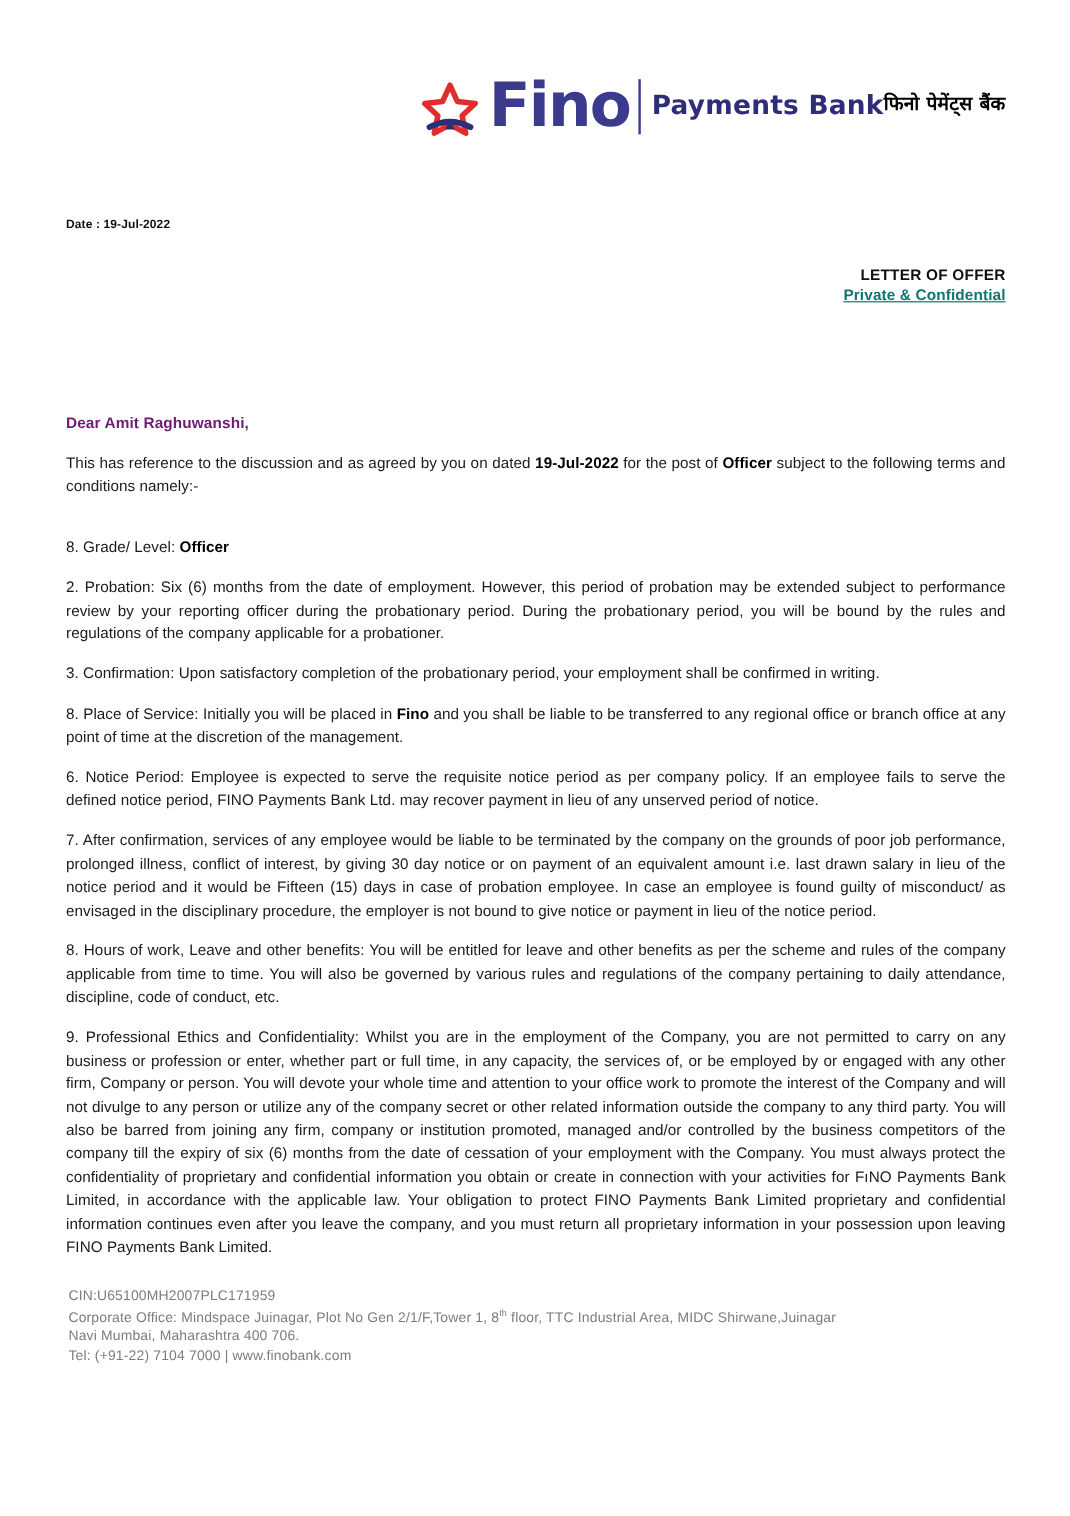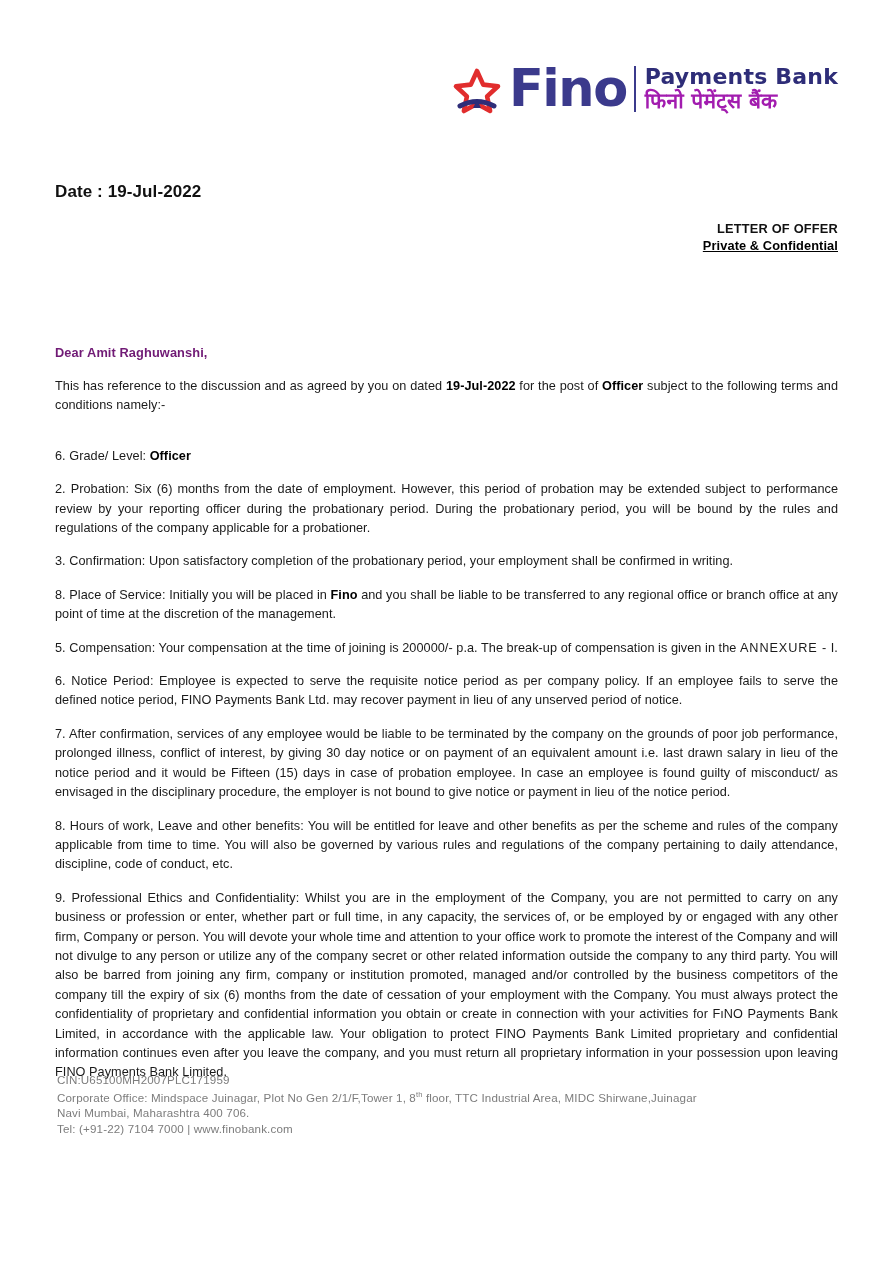--- a/index.html
+++ b/index.html
@@ -52,55 +52,55 @@
     margin-right: 7px;
   }
   .logo-divider {
     width: 2px;
     height: 46px;
     background: #3b3a8c;
     margin-right: 9px;
   }
   .logo-right {
     display: flex;
-    flex-direction: column;
+    flex-direction: row;
     justify-content: center;
     line-height: 1.08;
   }
   .logo-en {
     font-family: "DejaVu Sans", sans-serif;
     font-size: 22px;
     font-weight: bold;
     color: #2e2d78;
     letter-spacing: 0.2px;
     white-space: nowrap;
   }
   .logo-hi {
     font-family: "DejaVu Sans", sans-serif;
-    font-size: 21px;
-    font-weight: bold;
-    color: #a21caf;
+    font-size: 16px;
+    font-weight: bold;
+    color: #000000;
     letter-spacing: 0.2px;
     white-space: nowrap;
     margin-top: 1px;
   }
 
   
   .content {
     position: absolute;
     left: 55px;
     top: 0;
     width: 783px;
   }
 
   .date-line {
     position: absolute;
     top: 182px;
     left: 0;
-    font-size: 17px;
+    font-size: 10px;
     font-weight: bold;
     color: #111;
     letter-spacing: 0.1px;
   }
 
   .title-block {
     position: absolute;
     top: 221px;
     left: 0;
     width: 783px;
@@ -109,21 +109,21 @@
   .title-main {
     font-size: 12.8px;
     font-weight: bold;
     color: #111;
     letter-spacing: 0.2px;
     line-height: 16px;
   }
   .title-sub {
     font-size: 12.8px;
     font-weight: bold;
-    color: #000000;
+    color: #0f766e;
     text-decoration: underline;
     letter-spacing: 0.1px;
     line-height: 16px;
     margin-top: 1px;
   }
 
   .salutation {
     position: absolute;
     top: 345px;
     left: 0;
@@ -202,29 +202,28 @@
       <div class="title-main">LETTER OF OFFER</div>
       <div class="title-sub">Private &amp; Confidential</div>
     </div>
 
     <div class="salutation">Dear Amit Raghuwanshi,</div>
 
     <div class="body-block">
 
       <p class="para intro"><span>This has reference to the discussion and as agreed by you on dated </span><b>19-Jul-2022</b><span> for the post of </span><b>Officer</b><span> subject to the following terms and conditions namely:-</span></p>
 
-      <p class="para"><span>6. Grade/ Level: </span><b>Officer</b></p>
+      <p class="para"><span>8. Grade/ Level: </span><b>Officer</b></p>
 
       <p class="para">2. Probation: Six (6) months from the date of employment. However, this period of probation may be extended subject to performance review by your reporting officer during the probationary period. During the probationary period, you will be bound by the rules and regulations of the company applicable for a probationer.</p>
 
       <p class="para">3. Confirmation: Upon satisfactory completion of the probationary period, your employment shall be confirmed in writing.</p>
 
       <p class="para"><span>8. Place of Service: Initially you will be placed in </span><b>Fino</b><span> and you shall be liable to be transferred to any regional office or branch office at any point of time at the discretion of the management.</span></p>
 
-      <p class="para"><span>5. Compensation: Your compensation at the time of joining is 200000/- p.a. The break-up of compensation is given in the </span><span class="spaced">ANNEXURE -</span><span> I.</span></p>
 
       <p class="para">6. Notice Period: Employee is expected to serve the requisite notice period as per company policy. If an employee fails to serve the defined notice period, FINO Payments Bank Ltd. may recover payment in lieu of any unserved period of notice.</p>
 
       <p class="para">7. After confirmation, services of any employee would be liable to be terminated by the company on the grounds of poor job performance, prolonged illness, conflict of interest, by giving 30 day notice or on payment of an equivalent amount i.e. last drawn salary in lieu of the notice period and it would be Fifteen (15) days in case of probation employee. In case an employee is found guilty of misconduct/ as envisaged in the disciplinary procedure, the employer is not bound to give notice or payment in lieu of the notice period.</p>
 
       <p class="para">8. Hours of work, Leave and other benefits: You will be entitled for leave and other benefits as per the scheme and rules of the company applicable from time to time. You will also be governed by various rules and regulations of the company pertaining to daily attendance, discipline, code of conduct, etc.</p>
 
       <p class="para">9. Professional Ethics and Confidentiality: Whilst you are in the employment of the Company, you are not permitted to carry on any business or profession or enter, whether part or full time, in any capacity, the services of, or be employed by or engaged with any other firm, Company or person. You will devote your whole time and attention to your office work to promote the interest of the Company and will not divulge to any person or utilize any of the company secret or other related information outside the company to any third party. You will also be barred from joining any firm, company or institution promoted, managed and/or controlled by the business competitors of the company till the expiry of six (6) months from the date of cessation of your employment with the Company. You must always protect the confidentiality of proprietary and confidential information you obtain or create in connection with your activities for FıNO Payments Bank Limited, in accordance with the applicable law. Your obligation to protect FINO Payments Bank Limited proprietary and confidential information continues even after you leave the company, and you must return all proprietary information in your possession upon leaving FINO Payments Bank Limited.</p>
 
     </div>

